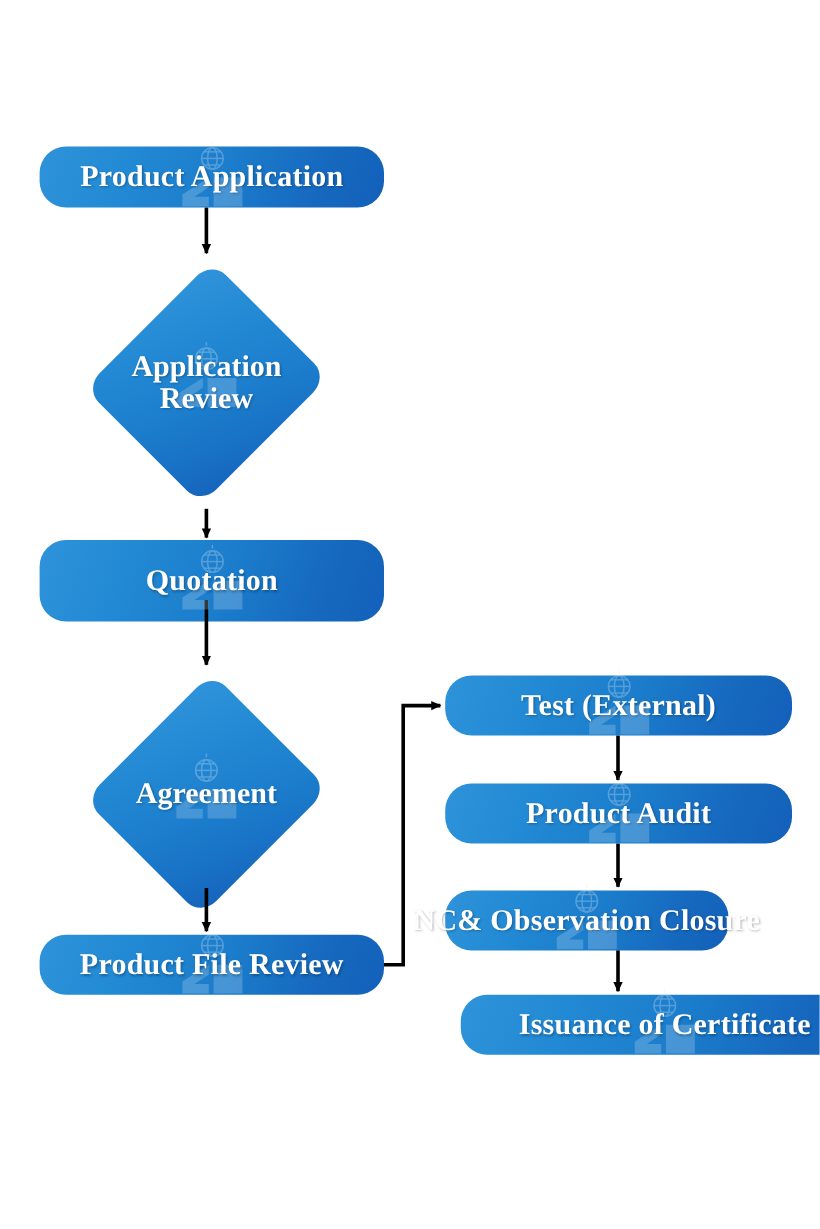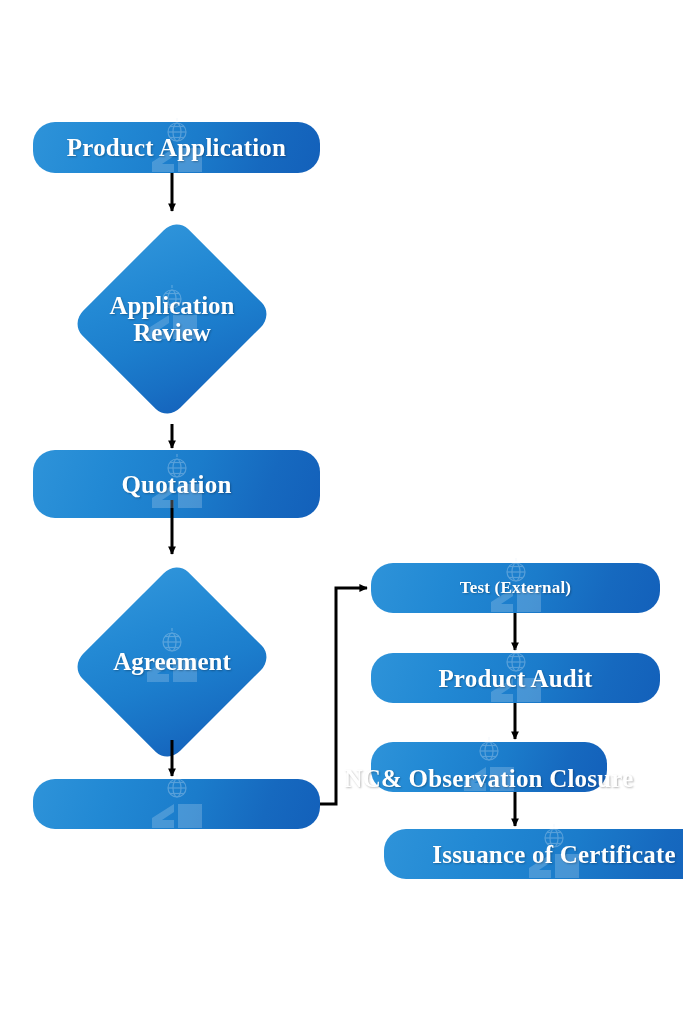--- a/index.html
+++ b/index.html
@@ -225,23 +225,24 @@
           <ellipse cx="55" cy="16" rx="4" ry="9"></ellipse>
           <line x1="46" y1="16" x2="64" y2="16"></line>
           <line x1="48" y1="10.5" x2="62" y2="10.5"></line>
           <line x1="48" y1="21.5" x2="62" y2="21.5"></line>
           <line x1="55" y1="5" x2="55" y2="2"></line>
         </g>
         <path d="M30,46 L52,32 L52,40 L40,48 L52,48 L52,56 L30,56 Z" fill="#c9dff2" opacity="0.85"></path>
         <path d="M56,32 L80,32 L80,40 L66,40 L80,40 L80,56 L56,56 L56,48 L70,48 L56,48 Z" fill="#c9dff2" opacity="0.85"></path>
       </svg>
     </span>
-  </div>
-
-  <div class="node box" style="left:371px; top:563px; width:289px; height:50px; font-size:17px;">
+    <span class="label">Product File Review</span>
+  </div>
+
+  <div class="node box" style="left:371px; top:563px; width:289px; height:50px; font-size:25px;">
     <span class="wm">
       <svg viewBox="0 0 110 64" aria-hidden="true">
         <g stroke="#dce9f5" fill="none" stroke-width="1.2">
           <circle cx="55" cy="16" r="9"></circle>
           <ellipse cx="55" cy="16" rx="4" ry="9"></ellipse>
           <line x1="46" y1="16" x2="64" y2="16"></line>
           <line x1="48" y1="10.5" x2="62" y2="10.5"></line>
           <line x1="48" y1="21.5" x2="62" y2="21.5"></line>
           <line x1="55" y1="5" x2="55" y2="2"></line>
         </g>
@@ -263,21 +264,21 @@
           <line x1="48" y1="21.5" x2="62" y2="21.5"></line>
           <line x1="55" y1="5" x2="55" y2="2"></line>
         </g>
         <path d="M30,46 L52,32 L52,40 L40,48 L52,48 L52,56 L30,56 Z" fill="#c9dff2" opacity="0.85"></path>
         <path d="M56,32 L80,32 L80,40 L66,40 L80,40 L80,56 L56,56 L56,48 L70,48 L56,48 Z" fill="#c9dff2" opacity="0.85"></path>
       </svg>
     </span>
     <span class="label">Product Audit</span>
   </div>
 
-  <div class="node box" style="left:371px; top:742px; width:236px; height:50px; font-size:25px;align-items:flex-end;">
+  <div class="node box" style="left:371px; top:742px; width:236px; height:50px; font-size:25px;">
     <span class="wm">
       <svg viewBox="0 0 110 64" aria-hidden="true">
         <g stroke="#dce9f5" fill="none" stroke-width="1.2">
           <circle cx="55" cy="16" r="9"></circle>
           <ellipse cx="55" cy="16" rx="4" ry="9"></ellipse>
           <line x1="46" y1="16" x2="64" y2="16"></line>
           <line x1="48" y1="10.5" x2="62" y2="10.5"></line>
           <line x1="48" y1="21.5" x2="62" y2="21.5"></line>
           <line x1="55" y1="5" x2="55" y2="2"></line>
         </g>

